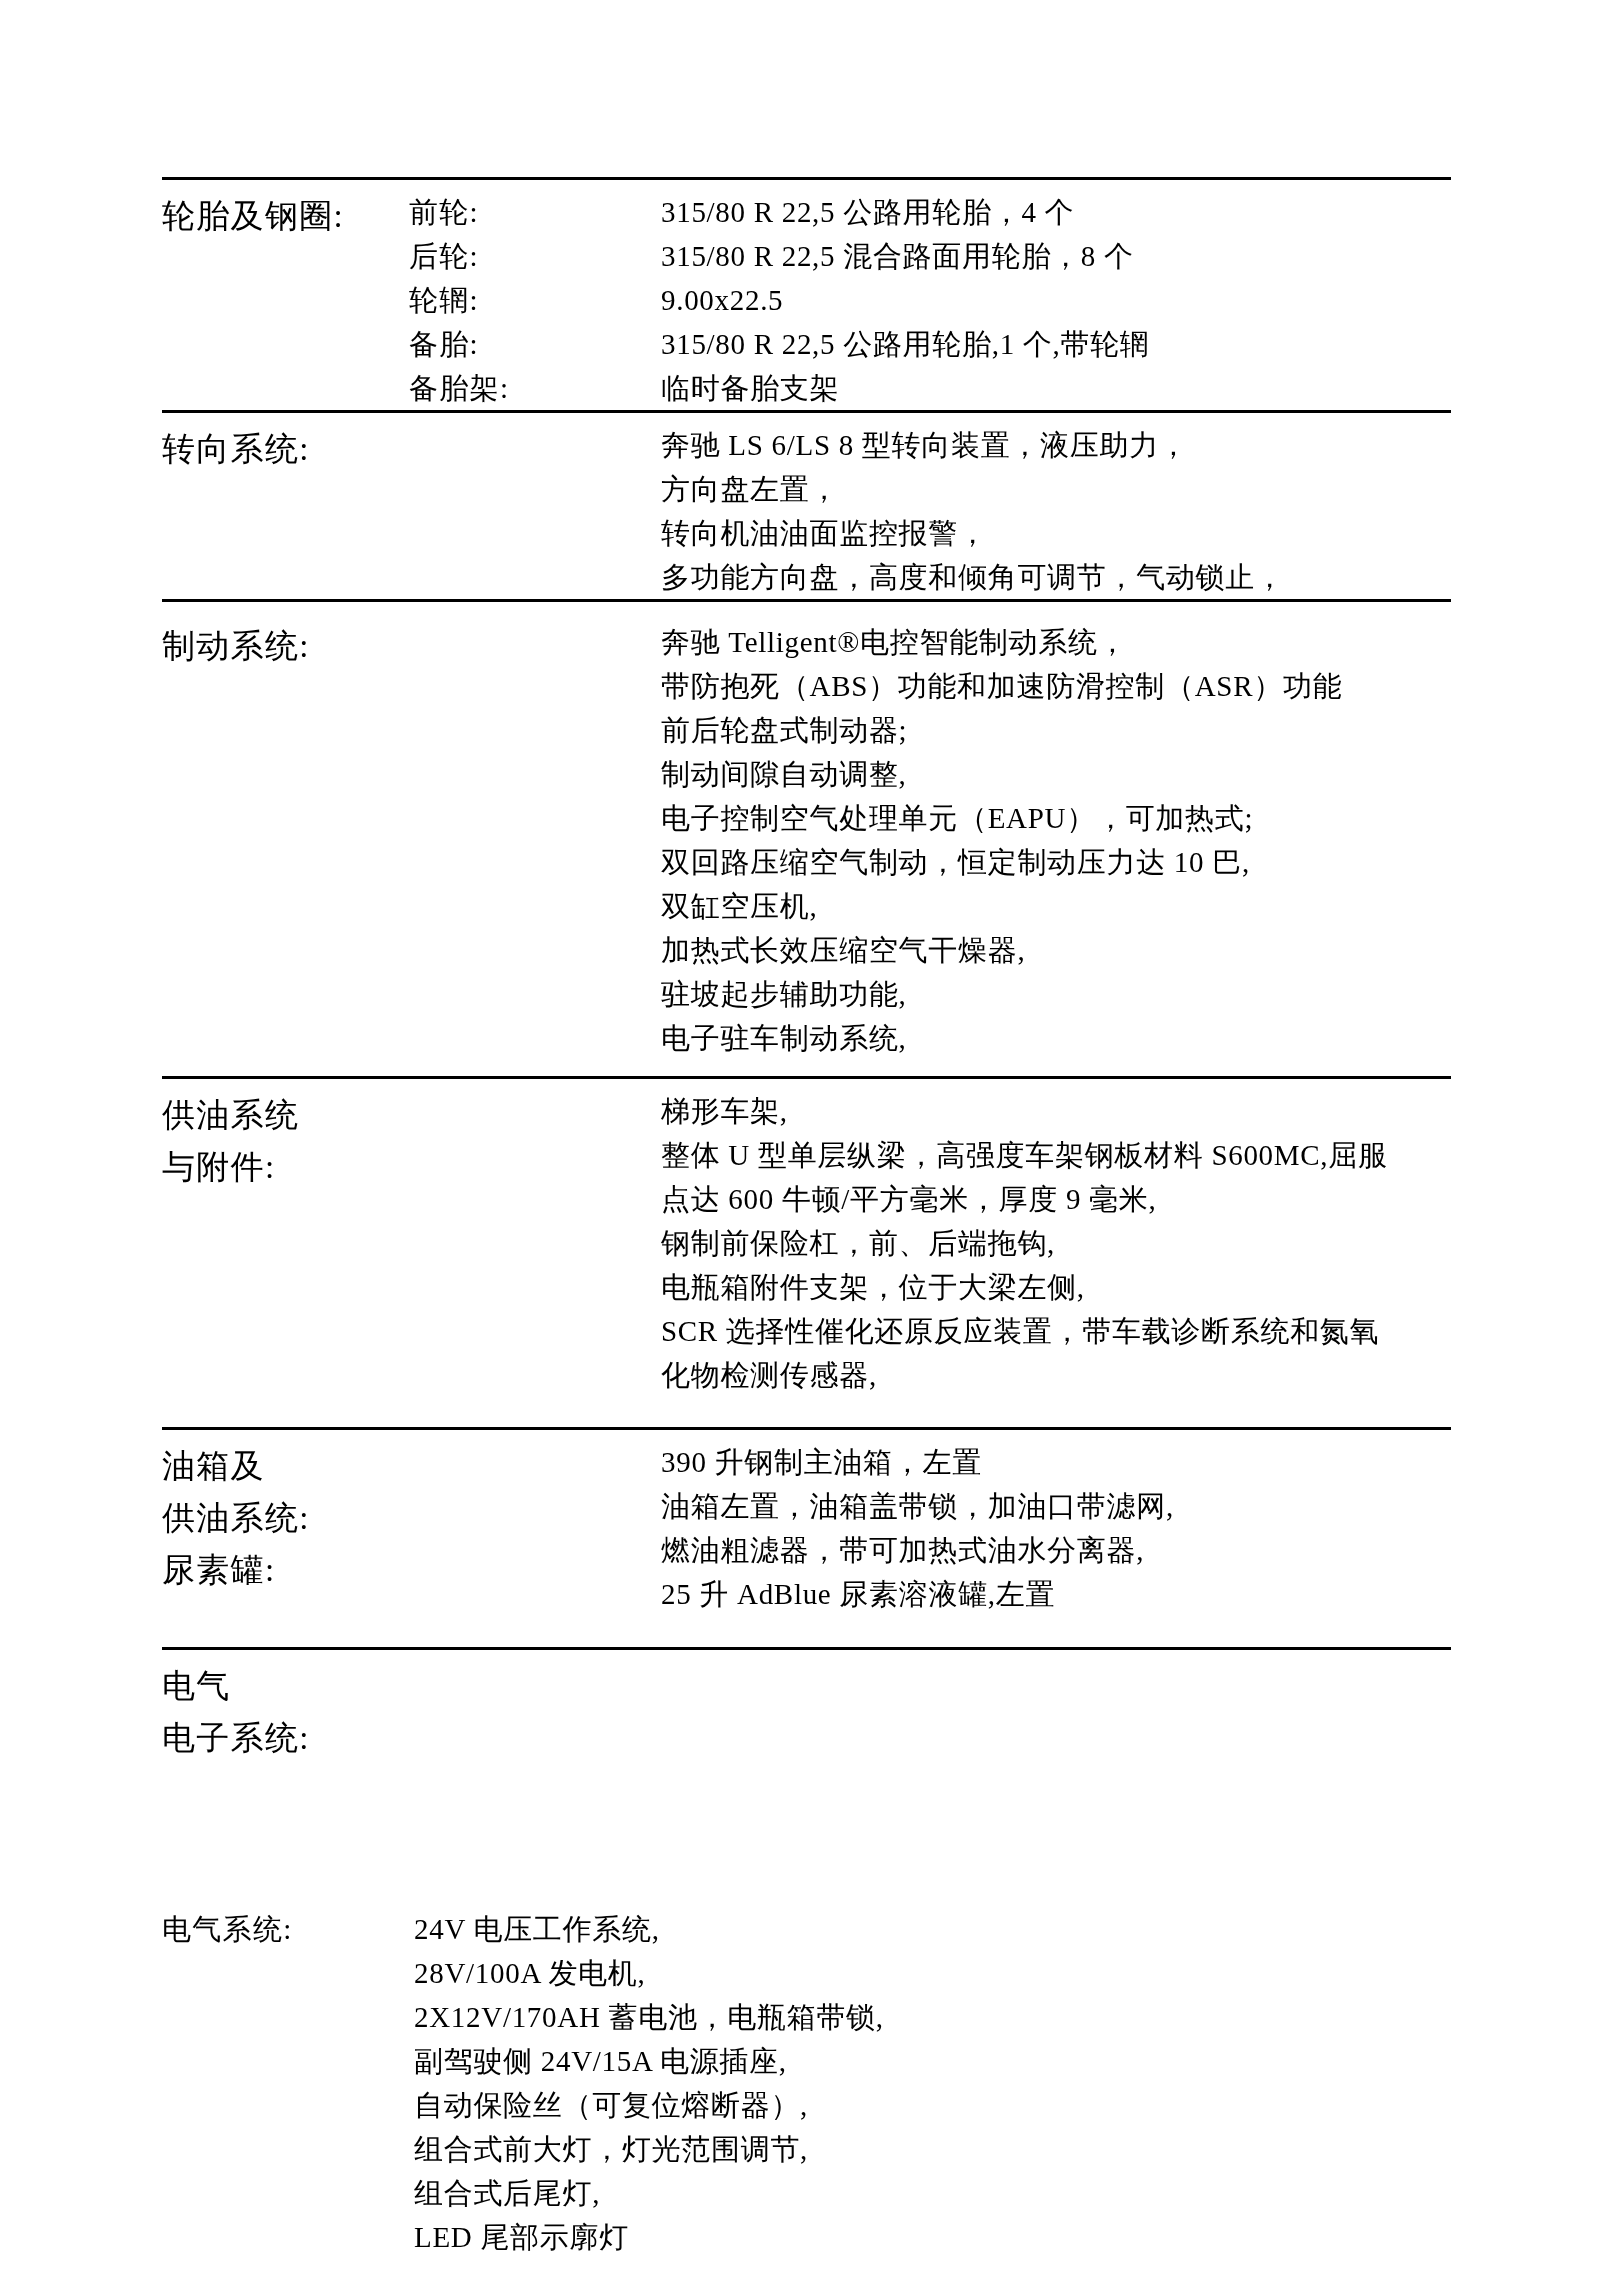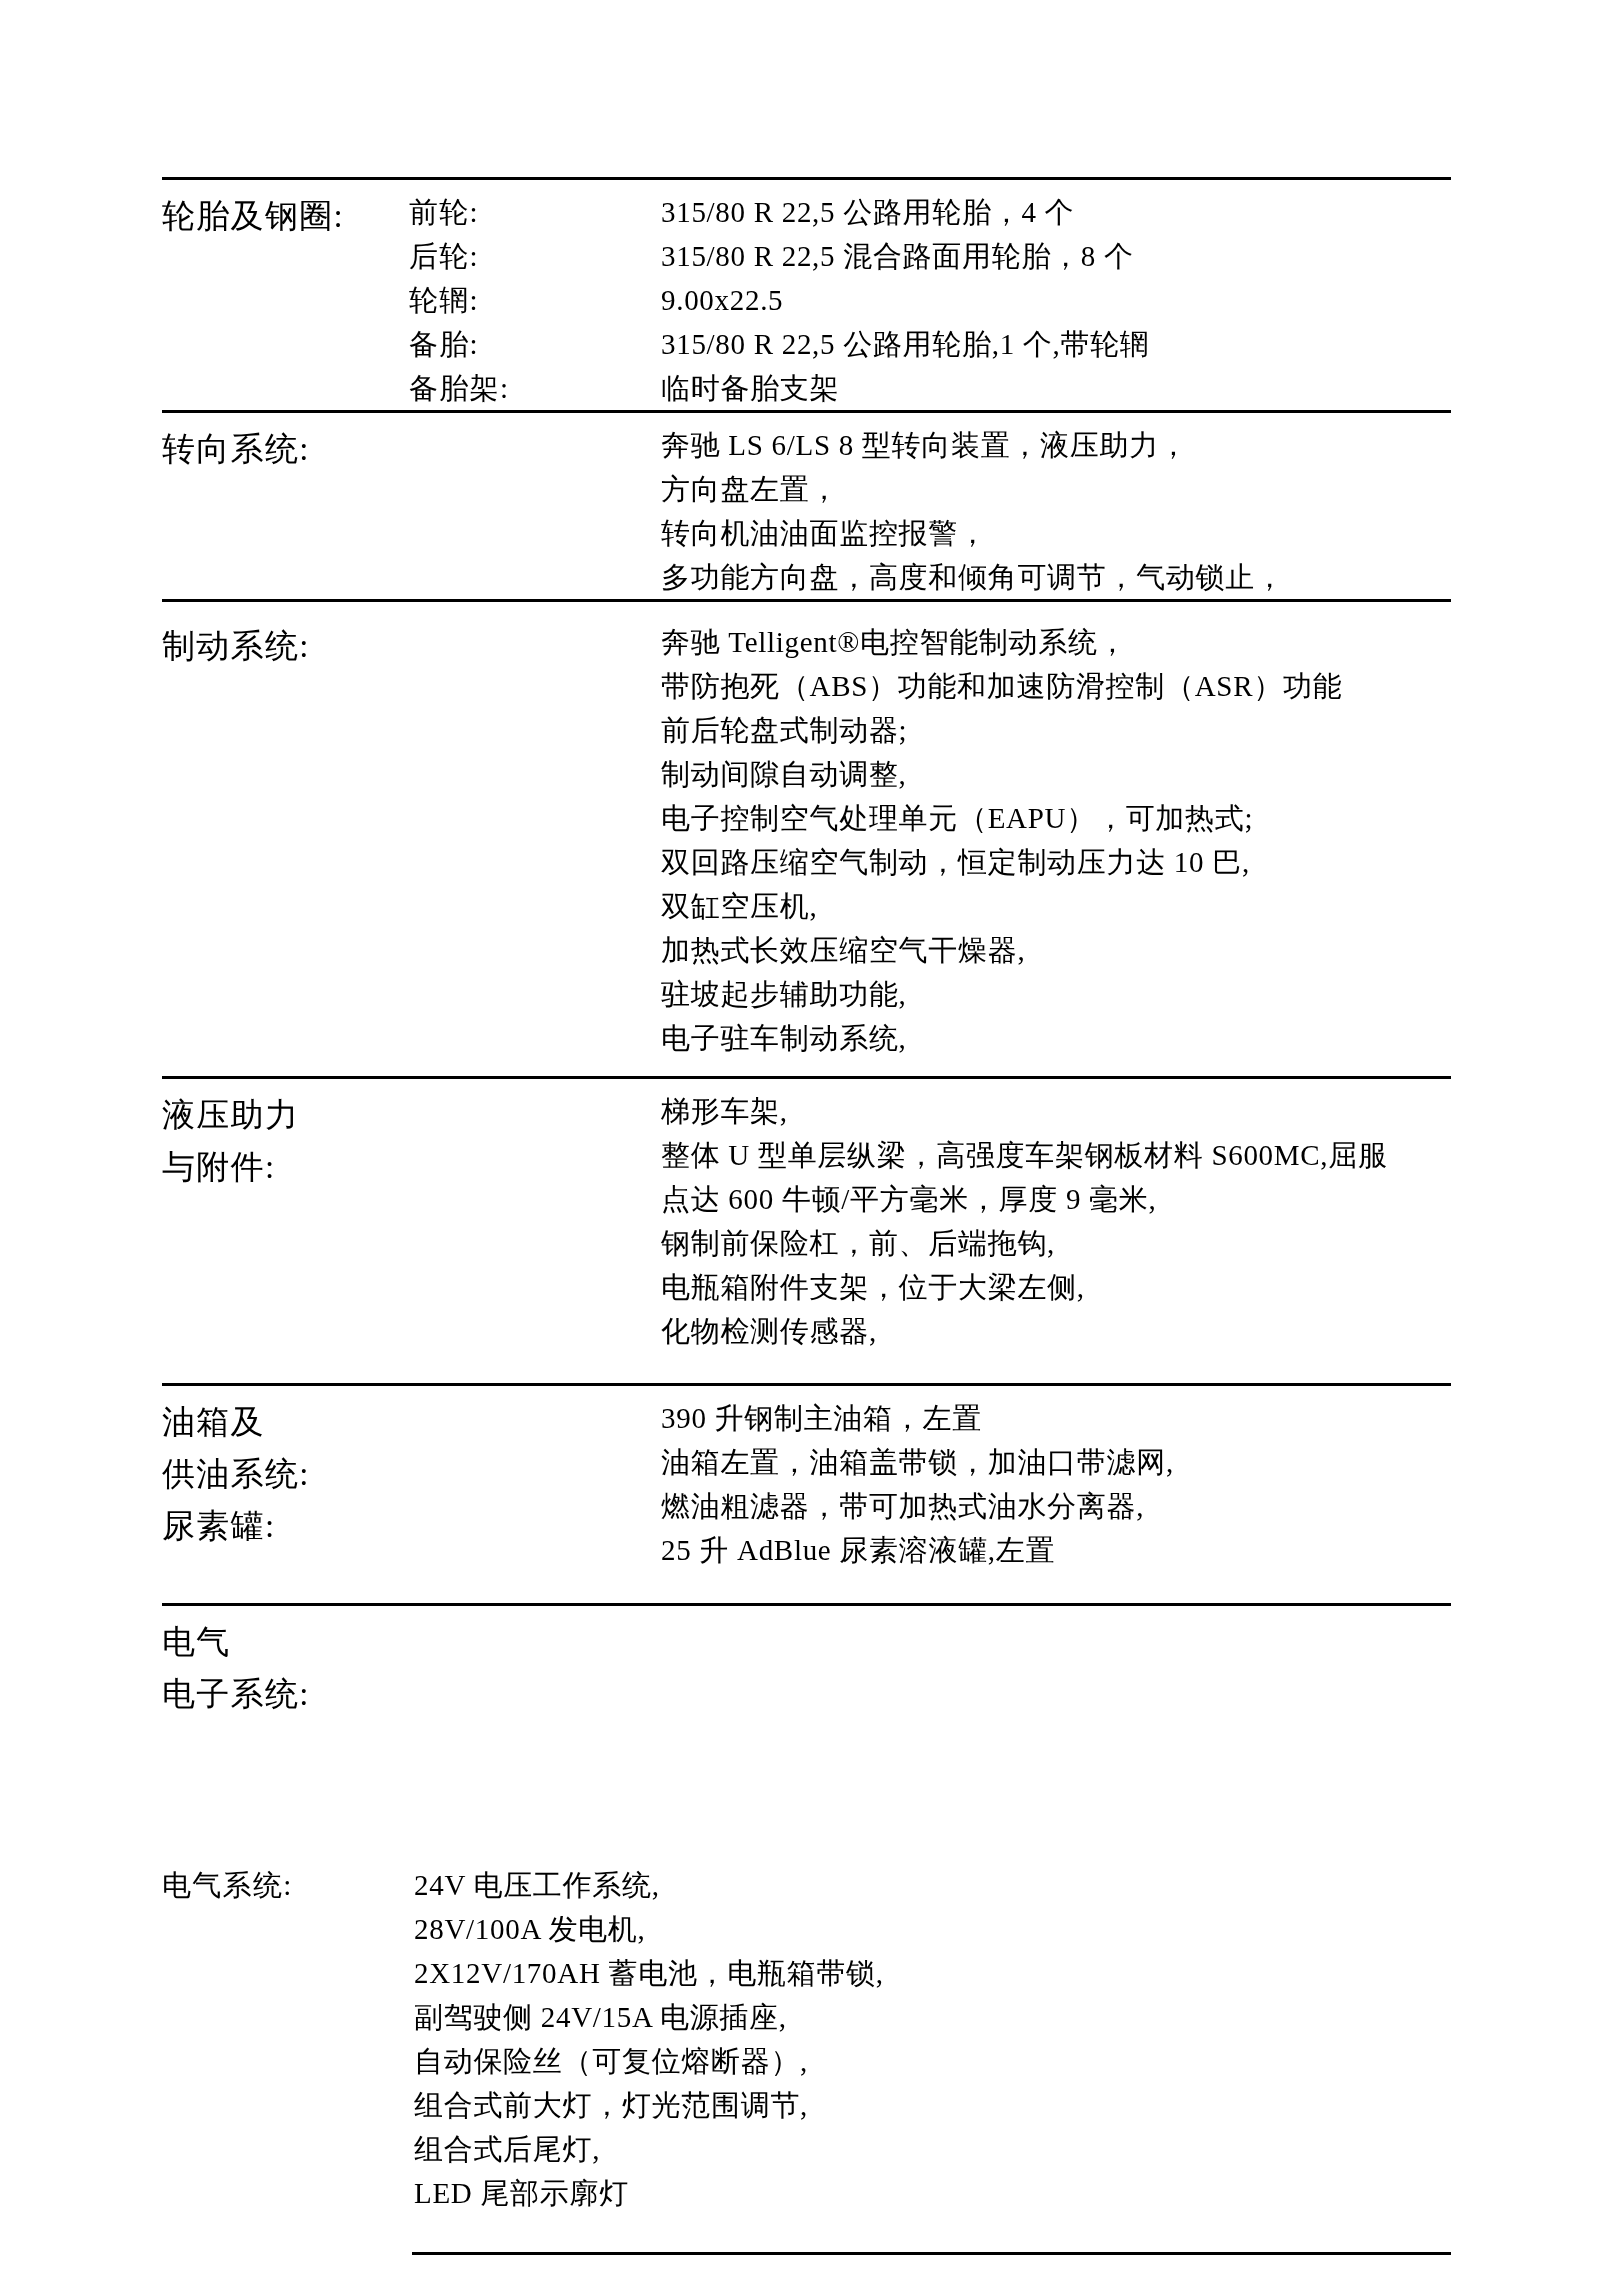--- a/index.html
+++ b/index.html
@@ -176,21 +176,21 @@
             <span class="val">电子驻车制动系统,</span>
           </div>
         </div>
       </div>
     </div>
 
     <div class="section sec-3">
       <div class="rule"></div>
       <div class="body">
         <div class="label">
-          <div>液压助力</div>
+          <div>供油系统</div>
           <div>与附件:</div>
         </div>
         <div class="rows">
           <div class="row">
             <span class="sub"></span>
             <span class="val">梯形车架,</span>
           </div>
           <div class="row">
             <span class="sub"></span>
             <span class="val">整体 U 型单层纵梁，高强度车架钢板材料 S600MC,屈服</span>
@@ -205,20 +205,24 @@
           <div class="row">
             <span class="sub"></span>
             <span class="val">钢制前保险杠，前、后端拖钩,</span>
           </div>
           <div class="row">
             <span class="sub"></span>
             <span class="val">电瓶箱附件支架，位于大梁左侧,</span>
           </div>
           <div class="row">
             <span class="sub"></span>
+          </div>
+          <div class="row">
+            <span class="sub"></span>
+            <span class="val">SCR 选择性催化还原反应装置，带车载诊断系统和氮氧</span>
           </div>
           <div class="row">
             <span class="sub"></span>
             <span class="val">化物检测传感器,</span>
           </div>
         </div>
       </div>
     </div>
 
     <div class="section sec-4">

